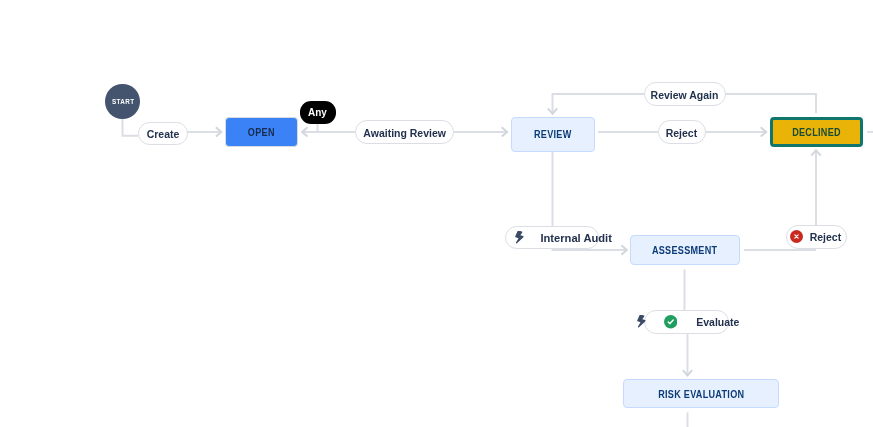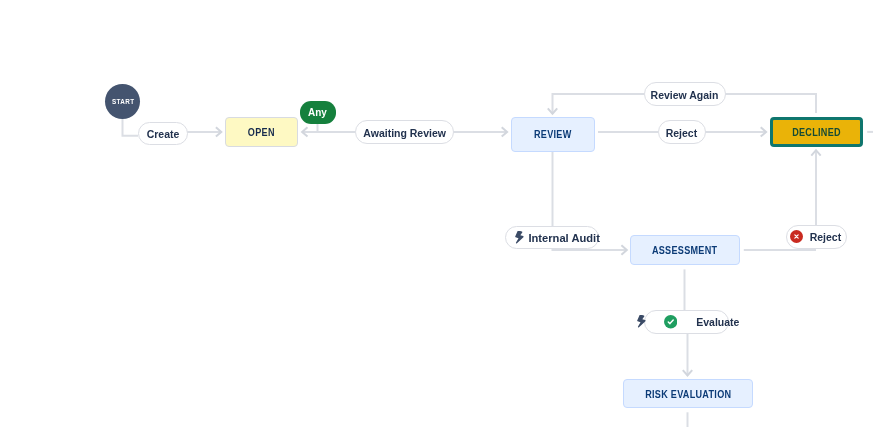--- a/index.html
+++ b/index.html
@@ -6,31 +6,31 @@
   html,body{margin:0;padding:0;}
   body{width:873px;height:427px;background:#ffffff;overflow:hidden;
        font-family:"Liberation Sans",sans-serif;-webkit-font-smoothing:antialiased;}
   #canvas{position:relative;width:873px;height:427px;background:#fff;}
   svg#edges{position:absolute;left:0;top:0;width:873px;height:427px;pointer-events:none;}
 
   .node{position:absolute;box-sizing:border-box;display:flex;align-items:center;
         justify-content:center;white-space:nowrap;font-weight:bold;}
 
   .state{border-radius:4px;font-weight:700;font-size:11px;letter-spacing:.35px;}
-  .state-open{background:#fef9c3;border:1px solid #d8dbe1;color:#172b4d;justify-content:center;}
+  .state-open{background:#3b82f6;border:1px solid #d8dbe1;color:#172b4d;justify-content:center;}
   .state-blue{background:#e6f0ff;border:1px solid #c5daff;color:#0c3b77;}
   .state-green{background:#eab308;border:3px solid #0f766e;color:#164b35;}
 
   .start{background:#44546f;color:#ffffff;border-radius:50%;
          font-weight:700;font-size:8px;letter-spacing:.45px;}
   .start .txt{transform:scaleX(0.79);}
 
   .pill{background:#ffffff;border:1.2px solid #dcdee4;border-radius:999px;
         color:#22324e;font-size:11.6px;gap:5px;box-sizing:border-box;}
-  .badge{background:#15803d;color:#ffffff;border-radius:11px;
+  .badge{background:#000000;color:#ffffff;border-radius:11px;
          font-weight:600;font-size:11px;border:none;}
 
   .ic{flex:0 0 auto;display:block;}
   .txt{display:inline-block;transform:scaleX(0.905);transform-origin:center center;}
   .state .txt{transform:scaleX(0.825);}
 </style>
 </head>
 <body>
 
 <div id="canvas">
@@ -96,21 +96,21 @@
   </div>
 
   <div class="node state state-green" style="left:770px;top:116.9px;width:92.6px;height:29.8px;">
     <span class="txt">DECLINED</span>
   </div>
 
   <div class="node state state-blue" style="left:630px;top:235.0px;width:109.6px;height:29.6px;">
     <span class="txt">ASSESSMENT</span>
   </div>
 
-  <div class="node state state-blue" style="left:623px;top:378.7px;width:130px;height:29.8px;">
+  <div class="node state state-blue" style="left:623px;top:378.7px;width:156px;height:29.8px;">
     <span class="txt">RISK EVALUATION</span>
   </div>
 
   <div class="node pill" style="left:138px;top:122.1px;width:49.6px;height:23.4px;">
     <span class="txt">Create</span>
   </div>
 
   <div class="node badge" style="left:300px;top:101px;width:35.6px;height:22.5px;">
     <span class="txt">Any</span>
   </div>
@@ -120,21 +120,21 @@
   </div>
 
   <div class="node pill" style="left:644px;top:82.4px;width:81.6px;height:23.4px;">
     <span class="txt">Review Again</span>
   </div>
 
   <div class="node pill" style="left:658px;top:120.4px;width:47.6px;height:23.4px;">
     <span class="txt">Reject</span>
   </div>
 
-  <div class="node pill" style="left:505px;top:225.6px;width:93.6px;height:23.4px;padding:0 0 0 8px;gap:3px;justify-content:flex-start;">
+  <div class="node pill" style="left:505px;top:225.6px;width:93.6px;height:23.4px;padding:0 0 0 8px;gap:15px;justify-content:flex-start;">
     <svg class="ic" width="10.3" height="13" viewBox="0 0 320 512">
       <g transform="rotate(16 160 256)">
           <path fill="#3b4b66" d="M296 160H180.6l42.6-129.8C227.2 15 215.7 0 200 0H56C44 0 33.8 8.9 32.2 20.8l-32 240C-1.7 275.2 9.5 288 24 288h118.7L96.6 482.5c-3.6 15.2 8 29.5 23.3 29.5 8.4 0 16.4-4.4 20.8-12l176-304c9.3-15.9-2.2-36-20.7-36z"></path>
         </g>
     </svg>
     <span class="txt" style="transform:scaleX(0.962)">Internal Audit</span>
   </div>
 
   <div class="node pill" style="left:786px;top:225.3px;width:60.6px;height:23.4px;padding:0 5px;">
     <svg class="ic" width="13" height="13" viewBox="0 0 16 16">

